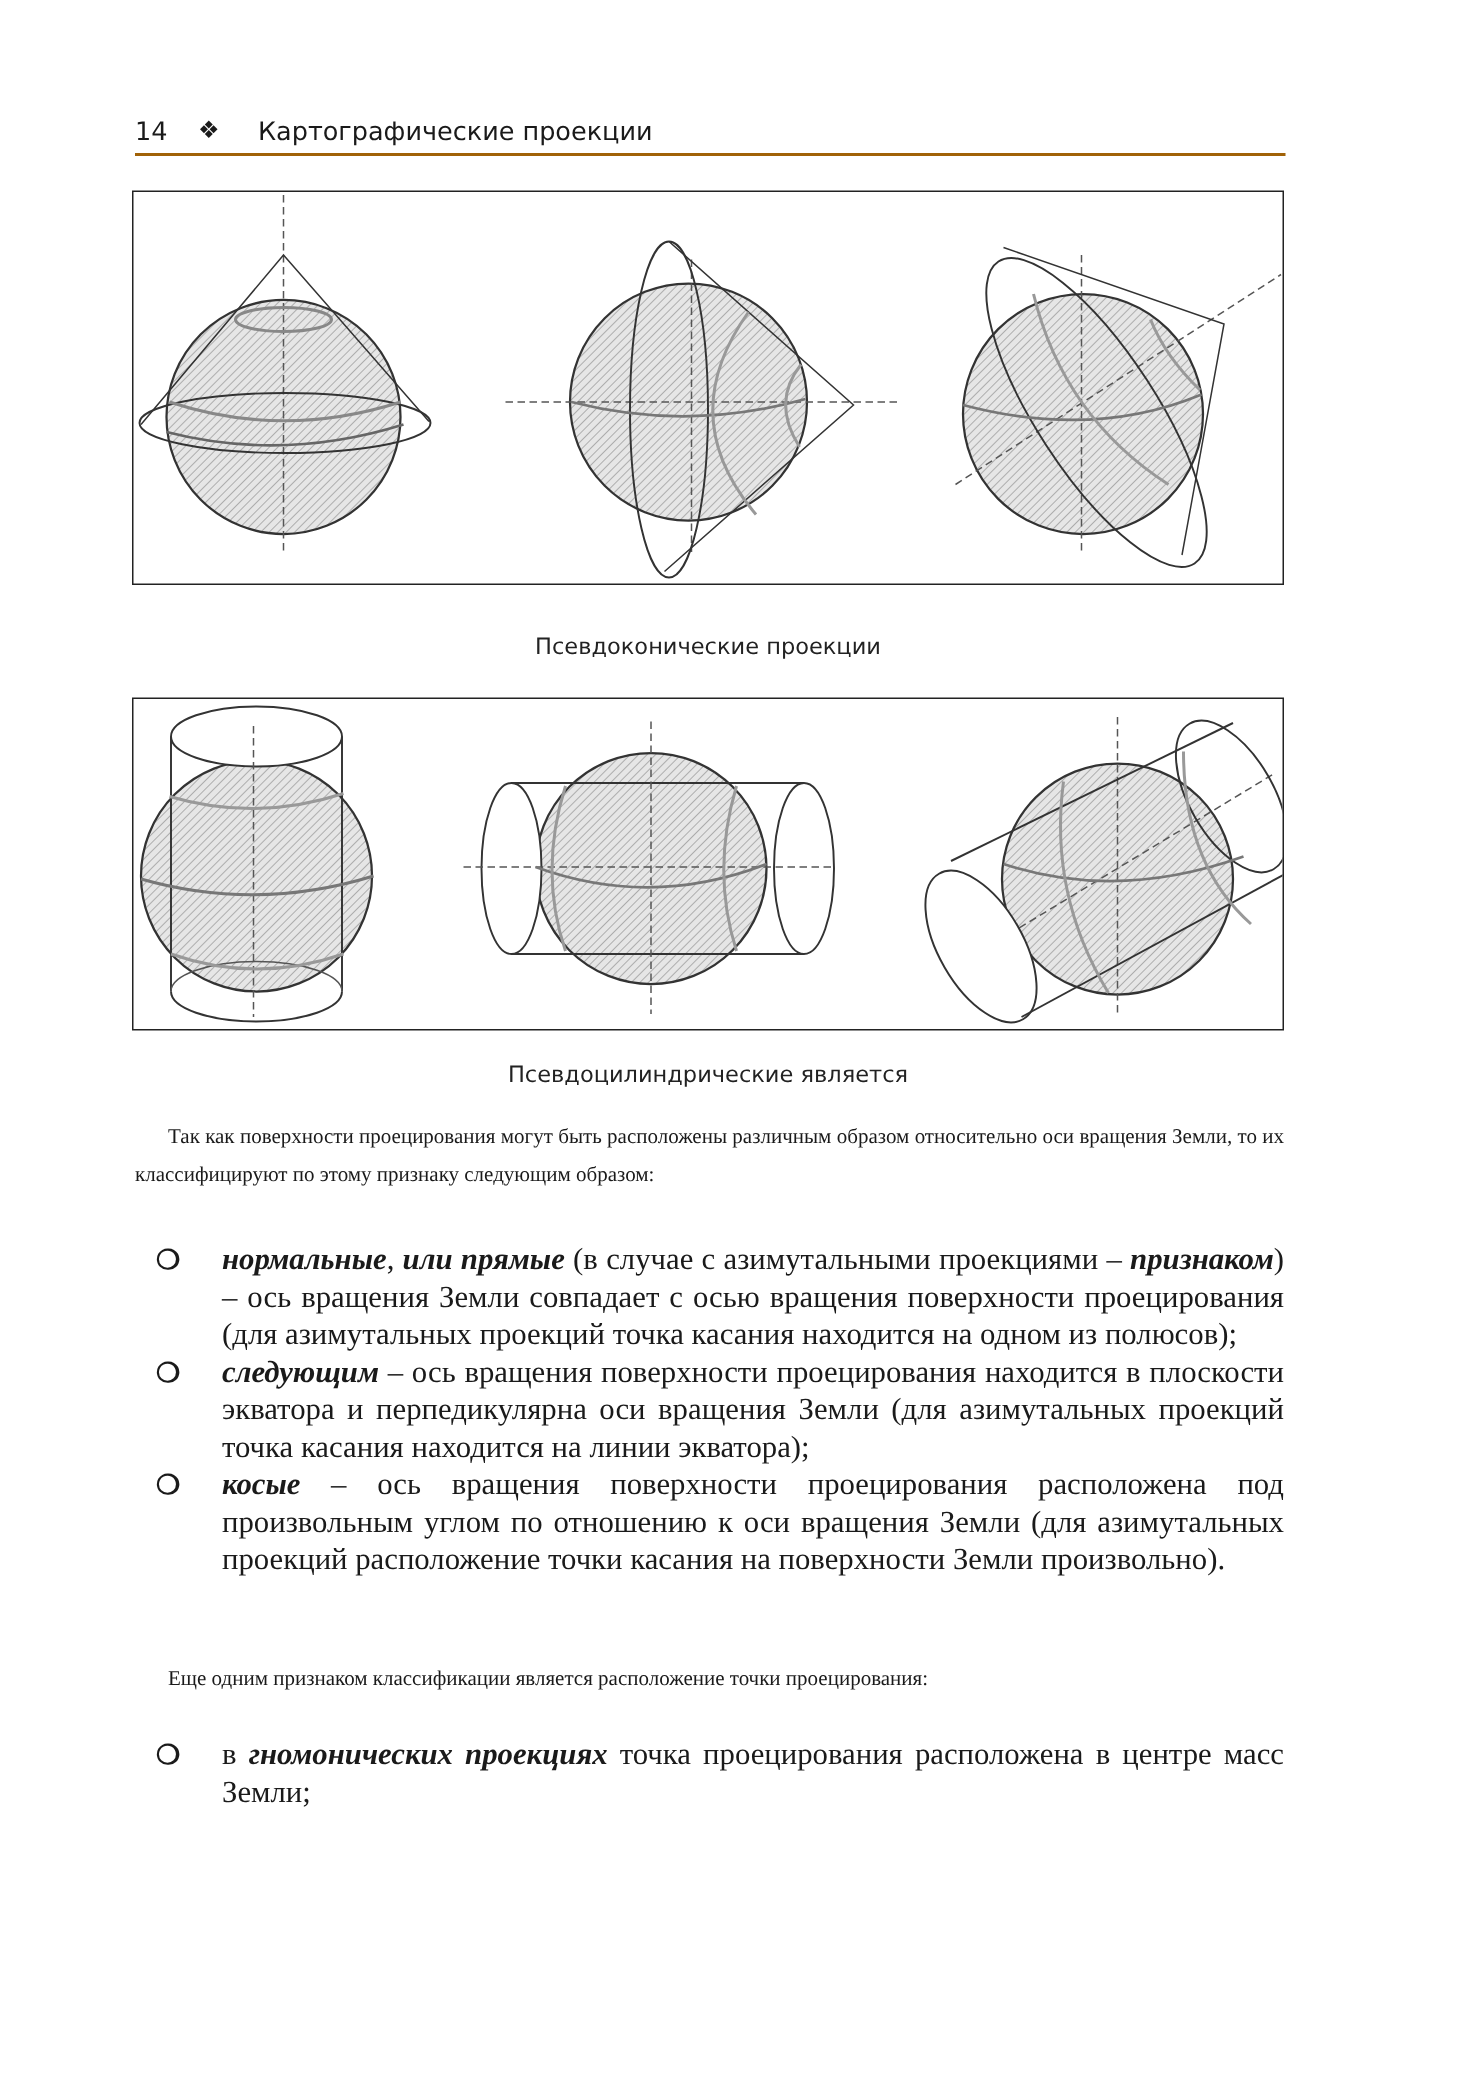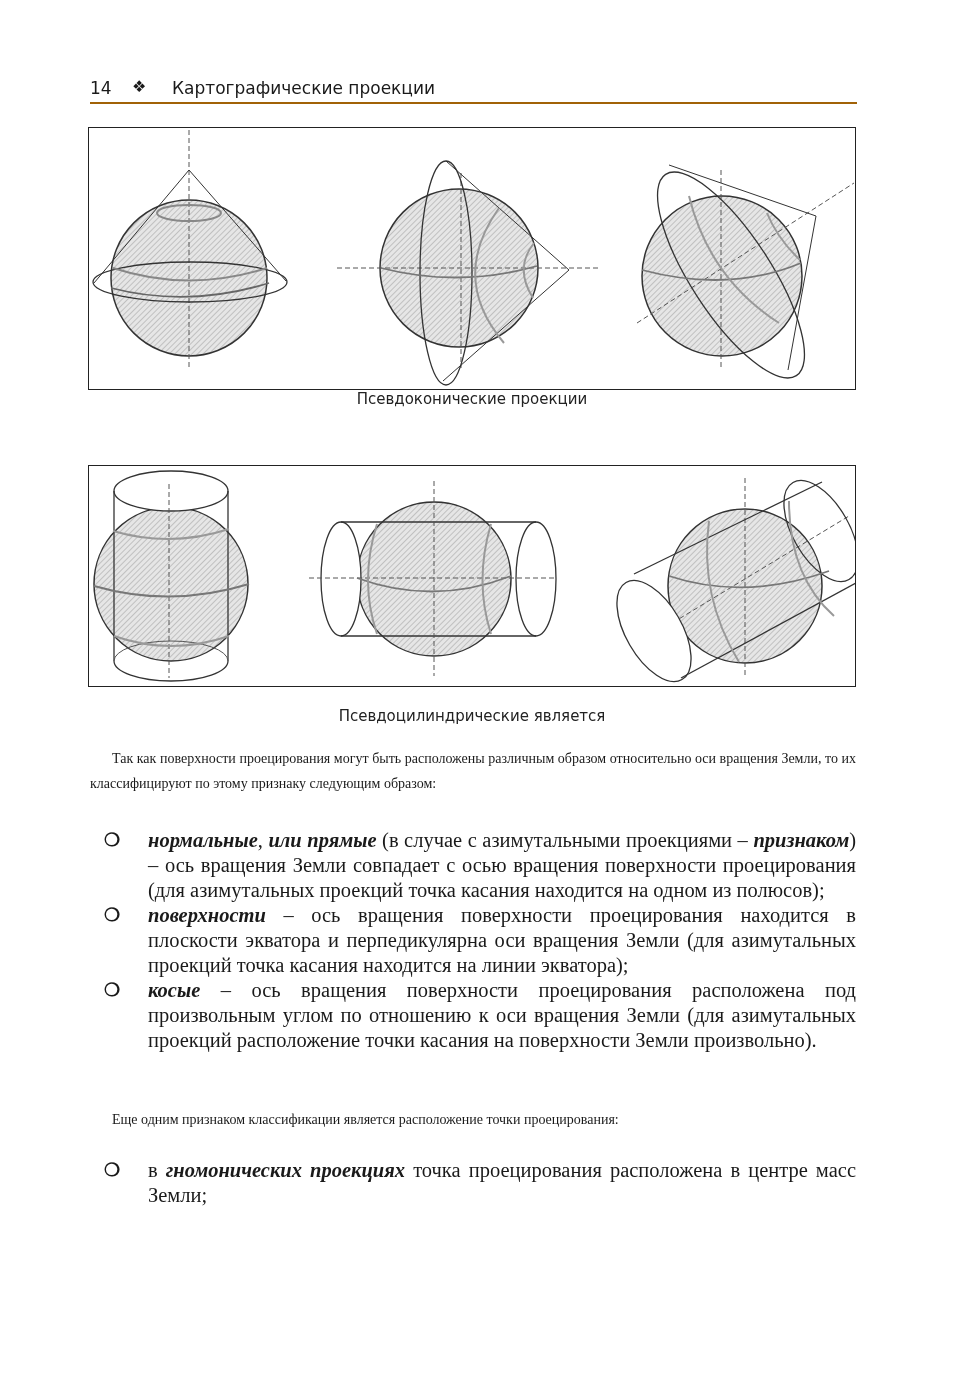--- a/index.html
+++ b/index.html
@@ -6,21 +6,21 @@
   body { width: 974px; height: 1388px; position: relative; overflow: hidden; color: #1a1a1a; }
   .header { position: absolute; left: 90px; top: 76px; width: 767px; height: 26px; border-bottom: 2px solid #a16207; font-family: "DejaVu Sans", sans-serif; font-size: 17px; }
   .header .pg { position: absolute; left: 0; top: 2px; }
   .header .orn { position: absolute; left: 42px; top: 1px; font-size: 16px; }
   .header .ttl { position: absolute; left: 82px; top: 2px; }
   .fig { position: absolute; left: 88px; width: 768px; border: 1px solid #222; background: #fff; box-sizing: border-box; }
   .fig svg { display: block; }
   .fig1 { top: 127px; height: 263px; }
   .fig2 { top: 465px; height: 222px; }
   .caption { position: absolute; left: 88px; width: 768px; text-align: center; font-family: "DejaVu Sans", sans-serif; font-size: 15px; color: #222; }
-  .cap1 { top: 390px; }
+  .cap1 { top: 422px; }
   .cap2 { top: 707px; }
   .body-text { position: absolute; left: 90px; width: 766px; font-family: "Liberation Serif", serif; font-size: 14px; line-height: 25px; text-align: justify; color: #1a1a1a; }
   .para { text-indent: 22px; margin: 0; }
   .p1 { top: 746px; }
   .list { position: absolute; left: 90px; width: 766px; font-family: "Liberation Serif", serif; font-size: 20.5px; line-height: 25px; color: #1a1a1a; }
   .li { position: relative; padding-left: 58px; text-align: justify; }
   .li .bul { position: absolute; left: 14px; top: 0; font-size: 18px; font-weight: bold; }
   .list1 { top: 828px; }
   .p2 { top: 1107px; }
   .list2 { top: 1158px; }
@@ -134,21 +134,21 @@
   <p class="para">Так как поверхности проецирования могут быть расположены различным образом относительно оси вращения Земли, то их классифицируют по этому признаку следующим образом:</p>
 </div>
 
 <div class="list list1">
   <div class="li">
     <span class="bul">❍</span>
     <b><i>нормальные</i></b><span>, </span><b><i>или прямые</i></b><span> (в случае с азимутальными проекциями – </span><b><i>признаком</i></b><span>) – ось вращения Земли совпадает с осью вращения поверхности проецирования (для азимутальных проекций точка касания находится на одном из полюсов);</span>
   </div>
   <div class="li">
     <span class="bul">❍</span>
-    <b><i>поверхности</i></b><span> – ось вращения поверхности проецирования находится в плоскости экватора и перпедикулярна оси вращения Земли (для азимутальных проекций точка касания находится на линии экватора);</span>
+    <b><i>следующим</i></b><span> – ось вращения поверхности проецирования находится в плоскости экватора и перпедикулярна оси вращения Земли (для азимутальных проекций точка касания находится на линии экватора);</span>
   </div>
   <div class="li">
     <span class="bul">❍</span>
     <b><i>косые</i></b><span> – ось вращения поверхности проецирования расположена под произвольным углом по отношению к оси вращения Земли (для азимутальных проекций расположение точки касания на поверхности Земли произвольно).</span>
   </div>
 </div>
 
 <div class="body-text p2">
   <p class="para">Еще одним признаком классификации является расположение точки проецирования:</p>
 </div>

